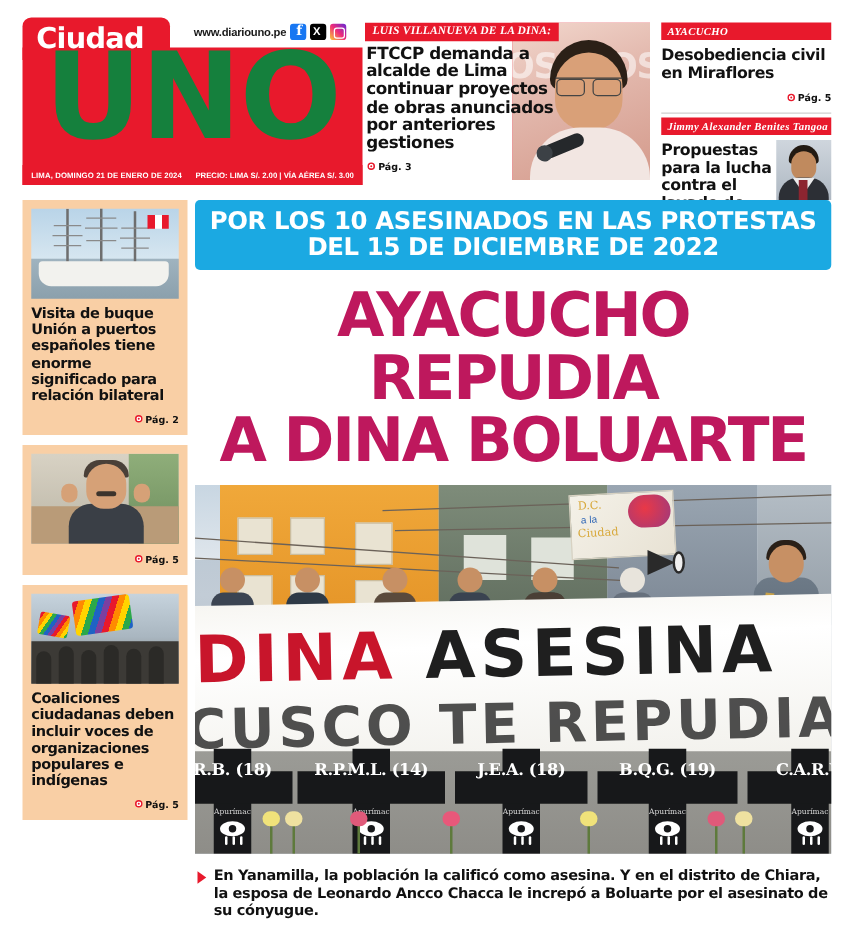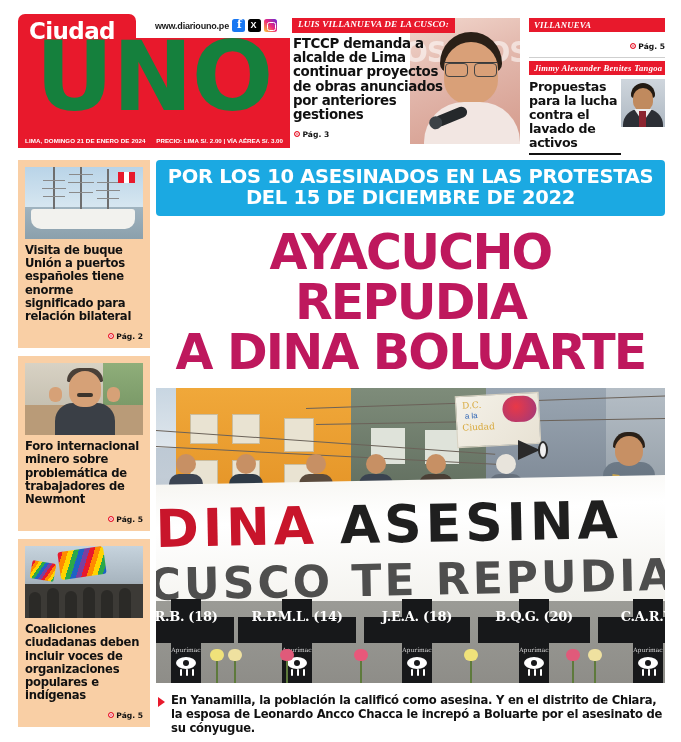--- a/index.html
+++ b/index.html
@@ -376,33 +376,34 @@
 
     <div class="ftccp">
       <div class="ftccp-photo">
         <div class="ghost">OS DIOS</div>
         <div class="hair"></div>
         <div class="face"></div>
         <div class="glasses"></div>
         <div class="shirt"></div>
         <div class="mic"></div>
       </div>
-      <div class="kicker">LUIS VILLANUEVA DE LA CUSCO:</div>
+      <div class="kicker">LUIS VILLANUEVA DE LA DINA:</div>
       <div class="ftccp-head">FTCCP demanda a alcalde de Lima continuar proyectos de obras anunciados por anteriores gestiones</div>
       <div class="ftccp-pag">
         <span class="pag">
             <span class="dot"></span>
             <span>Pág. 3</span>
           </span>
       </div>
     </div>
 
     <div class="edit-col">
       <div class="ed-box">
-        <div class="ed-label">VILLANUEVA</div>
+        <div class="ed-label">AYACUCHO</div>
+        <div class="ed-head">Desobediencia civil en Miraflores</div>
         <div class="ed-pag">
           <span class="pag">
               <span class="dot"></span>
               <span>Pág. 5</span>
             </span>
         </div>
       </div>
       <div class="ed-rule"></div>
       <div class="ed2">
         <div class="ed-label">Jimmy Alexander Benites Tangoa</div>
@@ -457,21 +458,20 @@
       <div class="side-photo man2">
         <div class="bg"></div>
         <div class="sofa"></div>
         <div class="body"></div>
         <div class="hair"></div>
         <div class="head"></div>
         <div class="mus"></div>
         <div class="hand hl"></div>
         <div class="hand hr"></div>
       </div>
-      <div class="side-head">Foro internacional minero sobre problemática de trabajadores de Newmont</div>
       <div class="side-pag">
         <span class="pag">
             <span class="dot"></span>
             <span>Pág. 5</span>
           </span>
       </div>
     </div>
 
     <div class="side-card">
       <div class="side-photo rally">
@@ -609,21 +609,21 @@
         <div class="lbl" style="width:106px;">J.E.A. (18)</div>
         <div class="sub" style="width:106px;">Apurímac</div>
         <div class="eye" style="left:43px;"></div>
         <div class="tear" style="left:47px;"></div>
           <div class="tear" style="left:53px;"></div>
           <div class="tear" style="left:59px;"></div>
       </div>
       <div class="mp-cross" style="left:322px;width:112px;">
         <div class="vb" style="left:41px;"></div>
           <div class="hb" style="width:112px;"></div>
-        <div class="lbl" style="width:112px;">B.Q.G. (20)</div>
+        <div class="lbl" style="width:112px;">B.Q.G. (19)</div>
         <div class="sub" style="width:112px;">Apurímac</div>
         <div class="eye" style="left:46px;"></div>
         <div class="tear" style="left:50px;"></div>
           <div class="tear" style="left:56px;"></div>
           <div class="tear" style="left:62px;"></div>
       </div>
       <div class="mp-cross" style="left:442px;width:100px;">
         <div class="vb" style="left:35px;"></div>
           <div class="hb" style="width:100px;"></div>
         <div class="lbl" style="width:100px;">C.A.R.V.</div>

